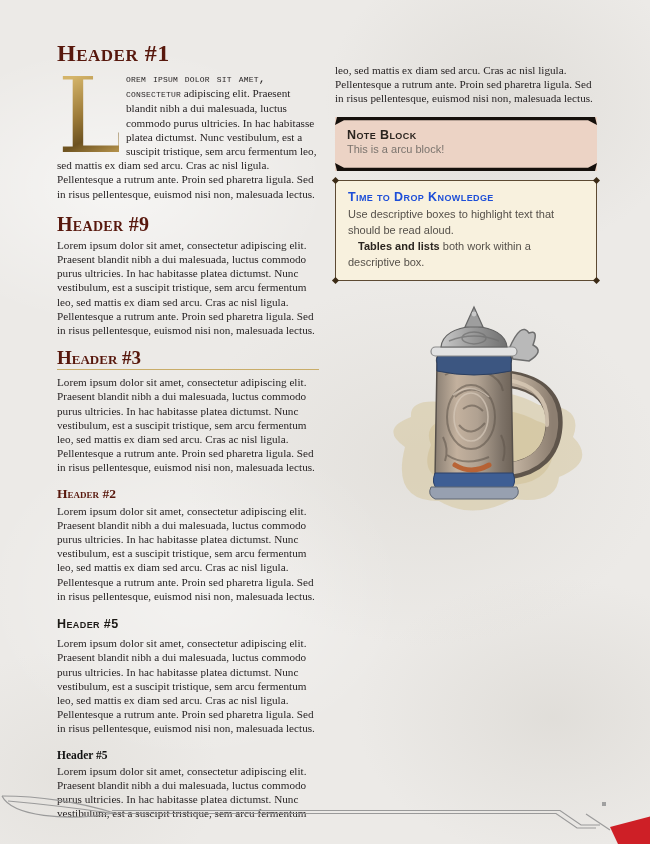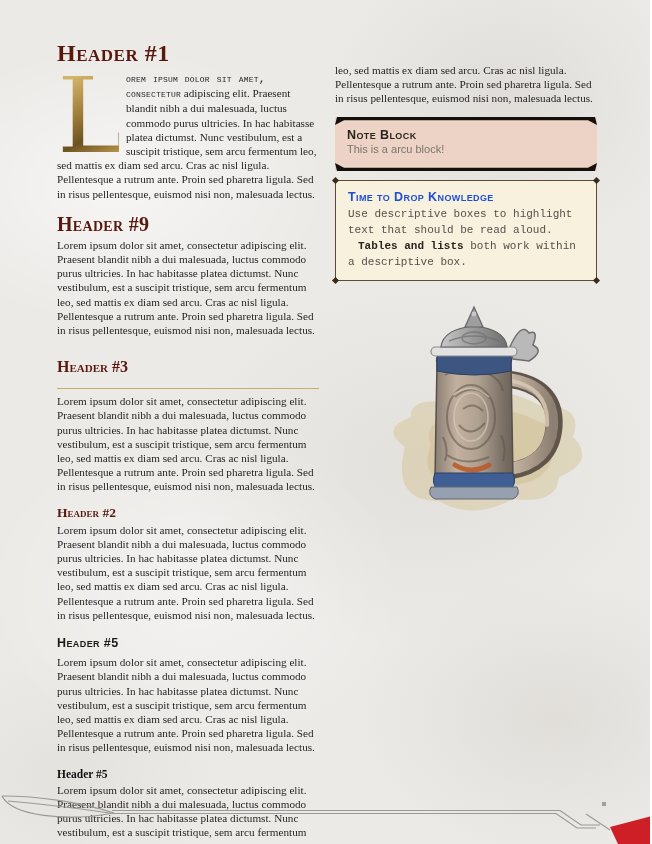--- a/index.html
+++ b/index.html
@@ -20,21 +20,21 @@
 
   .content { display:flex; gap:16px; padding:40px 57px 56px 57px; }
   .col { width:262px; flex:0 0 262px; color:#231f20; font-size:11.2px; line-height:14.2px; }
   .col p { margin-bottom:1px; }
 
   h1.hb, h2.hb, h3.hb, h4.hb {
     font-variant:small-caps; color:#58180d; font-weight:700; font-family:"Liberation Serif", serif;
   }
   h1.hb { font-size:24px; line-height:26px; margin:0 0 5px 0; letter-spacing:.5px; }
   h2.hb { font-size:20px; line-height:24px; margin:11px 0 2px 0; letter-spacing:.3px; }
-  h3.hb { font-size:16px; line-height:20px; margin:20px 0 5px 0; border-bottom:1.5px solid #c9ad6a; padding-bottom:11px; }
+  h3.hb { font-size:19px; line-height:20px; margin:11px 0 5px 0; border-bottom:1.5px solid #c9ad6a; padding-bottom:1px; }
   h4.hb { font-size:13.5px; line-height:17px; margin:10px 0 2px 0; }
   h5.hb { font-family:"Liberation Sans", sans-serif; font-variant:small-caps; font-weight:700;
           font-size:12.5px; line-height:16px; color:#1d1a16; letter-spacing:.4px; margin:13px 0 4px 0; }
   h6.hb { font-family:"Liberation Serif", serif; font-weight:700; font-size:11.5px; line-height:15px;
           color:#111; margin:12px 0 1px 0; }
 
   .dropcap {
     float:left; width:62px; height:82px; margin:5px 7px 0 0;
     font-family:"DejaVu Serif", serif; font-size:106px; line-height:80px; font-weight:400;
     background:linear-gradient(155deg,#d4b469 8%,#9d7b38 45%,#6d5220 70%,#c6a256 100%);
@@ -54,21 +54,21 @@
   .note-text { font-family:"Liberation Sans", sans-serif; font-size:11px; color:#7b746e; line-height:14px; }
 
   
   .descriptive { position:relative; margin:2px 0 14px 0; background:#f8f1de;
                  border:1px solid #5d4a33; padding:9px 12px 10px 12px; }
   .corner-dot { position:absolute; width:5px; height:5px; background:#3c2b16; transform:rotate(45deg); }
   .dot-tl { top:-3px; left:-3px; } .dot-tr { top:-3px; right:-3px; }
   .dot-bl { bottom:-3px; left:-3px; } .dot-br { bottom:-3px; right:-3px; }
   .desc-title { font-family:"Liberation Sans", sans-serif; font-variant:small-caps; font-weight:700;
                 font-size:12.5px; color:#1d4ed8; letter-spacing:.4px; margin-bottom:2px; }
-  .desc-text { font-family:Liberation Mono, monospace; font-size:11px; color:#55504a; line-height:16px; }
+  .desc-text { font-family:Liberation Sans, sans-serif; font-size:11px; color:#55504a; line-height:16px; }
   .desc-text.indent { text-indent:10px; }
   .desc-bold { font-weight:700; color:#2a241f;text-align:right; }
 
   .stein-wrap { margin:24px 0 0 26px; width:236px; }
 
   .footer { position:absolute; left:0; bottom:0; width:652px; height:52px; pointer-events:none; }
 </style>
 </head>
 <body>
 

